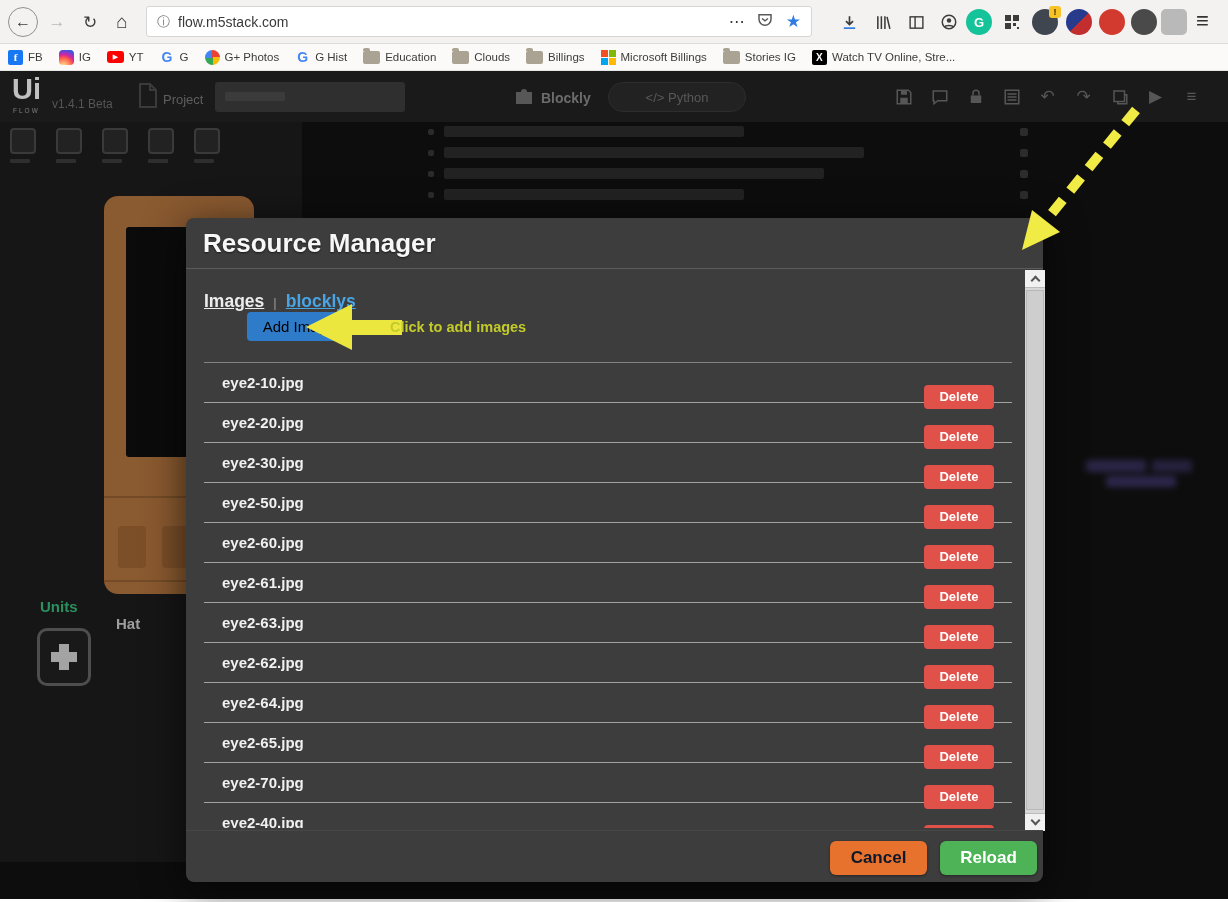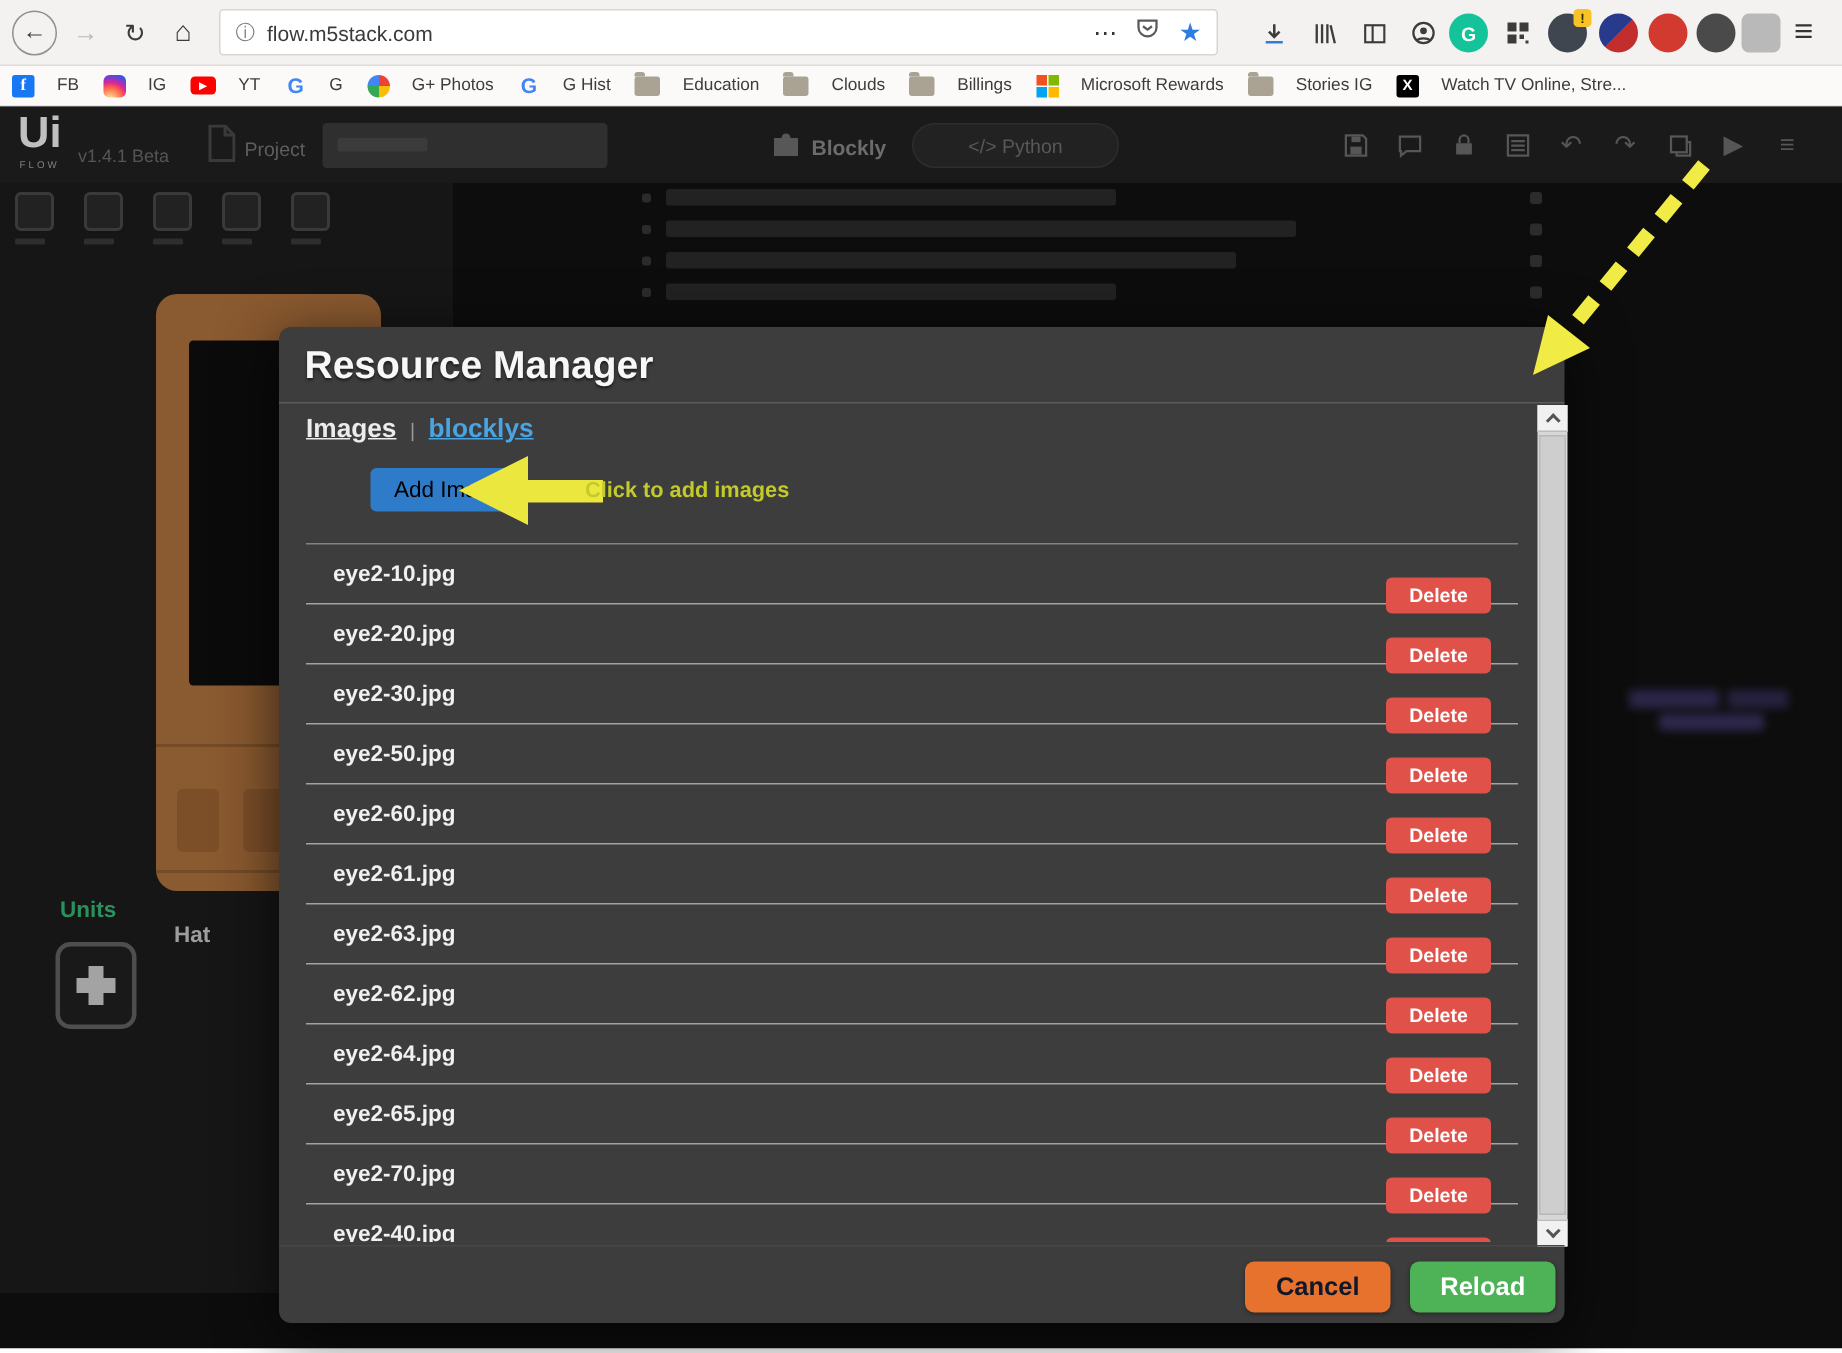--- a/index.html
+++ b/index.html
@@ -39,21 +39,21 @@
   .badge{position:absolute;right:-3px;top:-3px;width:12px;height:12px;background:#f7c325;border-radius:3px;color:#3a2c00;font-size:9px;font-weight:700;display:flex;align-items:center;justify-content:center;}
   .badge::after{content:"!";}
   .adb{background:#d33a2f;}
   .darkc{background:#4a4a4a;}
   .grayc{background:#b9b9b9;border-radius:5px;}
   .extmix{background:linear-gradient(135deg,#273a8c 50%,#c22d2d 50%);}
   .hamb{left:1196px;top:8px;font-size:22px;color:#333;}
   .hamb::after{content:"≡";}
 
   .bookmarks{position:absolute;left:0;top:44px;width:1228px;height:27px;background:#fbfaf9;border-bottom:1px solid #e6e6e6;display:flex;align-items:center;gap:16px;padding:0 8px;font-size:11.5px;color:#3c3c3c;}
-  .bm{display:flex;align-items:center;gap:15px;white-space:nowrap;}
+  .bm{display:flex;align-items:center;gap:5px;white-space:nowrap;}
   .bmi{width:15px;height:15px;display:inline-flex;align-items:center;justify-content:center;flex:0 0 auto;}
   .ic-fb{background:#1877f2;border-radius:2px;color:#fff;font-weight:700;font-size:11px;font-family:"Liberation Serif",serif;}
   .ic-fb::after{content:"f";}
   .ic-ig{background:radial-gradient(circle at 30% 110%,#fdf497 0%,#fd5949 45%,#d6249f 60%,#285aeb 90%);border-radius:4px;}
   .ic-yt{background:#f00;border-radius:3px;width:17px;height:12px;color:#fff;font-size:7px;}
   .ic-yt::after{content:"▶";}
   .ic-g{color:#4285f4;font-weight:700;font-size:14px;}
   .ic-g::after{content:"G";}
   .ic-photos{border-radius:50%;background:conic-gradient(#ea4335 0 25%,#fbbc05 0 50%,#34a853 0 75%,#4285f4 0);}
   .ic-folder{width:17px;height:13px;background:#aaa393;border-radius:2px;position:relative;}
@@ -101,21 +101,21 @@
   .pblobs{position:absolute;left:1086px;top:381px;width:140px;height:42px;filter:blur(3px);opacity:.85;}
   .pblobs i{position:absolute;border-radius:2px;}
 
   
   .modal{position:absolute;left:186px;top:218px;width:857px;height:664px;background:#3d3d3d;border-radius:8px;box-shadow:0 8px 40px rgba(0,0,0,.65);z-index:40;}
   .m-title{position:absolute;left:17px;top:10px;font-size:26px;font-weight:700;color:#f7f7f7;text-shadow:0 1px 2px rgba(0,0,0,.6);}
   .m-hr1{position:absolute;left:0;top:50px;width:100%;border-top:1px solid #5b5b5b;}
   .m-tabs{position:absolute;left:18px;top:57px;display:flex;align-items:baseline;gap:9px;}
   .tab-images{font-size:17.5px;font-weight:700;color:#ececec;text-decoration:underline;}
   .tab-sep{font-size:13px;color:#9a9a9a;}
-  .tab-blocklys{font-size:17.5px;font-weight:700;color:var(--link-blue);text-decoration:underline;}
+  .tab-blocklys{font-size:17.5px;font-weight:700;color:var(--link-blue);text-decoration:underline;margin-top:16px;}
   .add-img{position:absolute;left:18px;top:94px;width:104px;height:29px;background:var(--add-blue);border:none;border-radius:4px;color:#000000;font-size:15px;font-family:inherit;display:flex;align-items:center;justify-content:center;margin-left:43px;}
   .anno-head{position:absolute;left:120px;top:86px;width:0;height:0;border-right:46px solid var(--anno-yellow);border-top:23px solid transparent;border-bottom:23px solid transparent;}
   .anno-tail{position:absolute;left:166px;top:102px;width:50px;height:15px;background:var(--anno-yellow);}
   .anno-text{position:absolute;left:204px;top:101px;font-size:14.5px;font-weight:700;color:#c3cb2a;}
   .m-hr2{position:absolute;left:18px;top:144px;width:808px;border-top:1px solid #828282;}
   .file-list{position:absolute;left:18px;top:145px;width:808px;height:465px;overflow:hidden;}
   .file-row{height:40px;display:flex;align-items:center;justify-content:space-between;border-bottom:1px solid #a2a2a2;padding:0 18px;}
   .file-name{font-size:15px;font-weight:700;color:#f1f1f1;}
   .delete-btn{width:70px;height:24px;background:var(--delete-red);border:none;border-radius:4px;color:#fff;font-size:13px;font-weight:700;font-family:inherit;margin-top:28px;}
   .m-scroll{position:absolute;left:839px;top:52px;width:20px;height:561px;background:#d7d7d7;}
@@ -236,21 +236,21 @@
         <span class="bmi ic-folder"></span>
         <span>Billings</span>
       </span>
     <span class="bm">
         <span class="bmi ic-ms">
           <i style="background:#f25022"></i>
           <i style="background:#7fba00"></i>
           <i style="background:#00a4ef"></i>
           <i style="background:#ffb900"></i>
         </span>
-        <span>Microsoft Rewards</span>
+        <span>Microsoft Billings</span>
       </span>
     <span class="bm">
         <span class="bmi ic-folder"></span>
         <span>Stories IG</span>
       </span>
     <span class="bm">
         <span class="bmi ic-x"></span>
         <span>Watch TV Online, Stre...</span>
       </span>
   </div>

